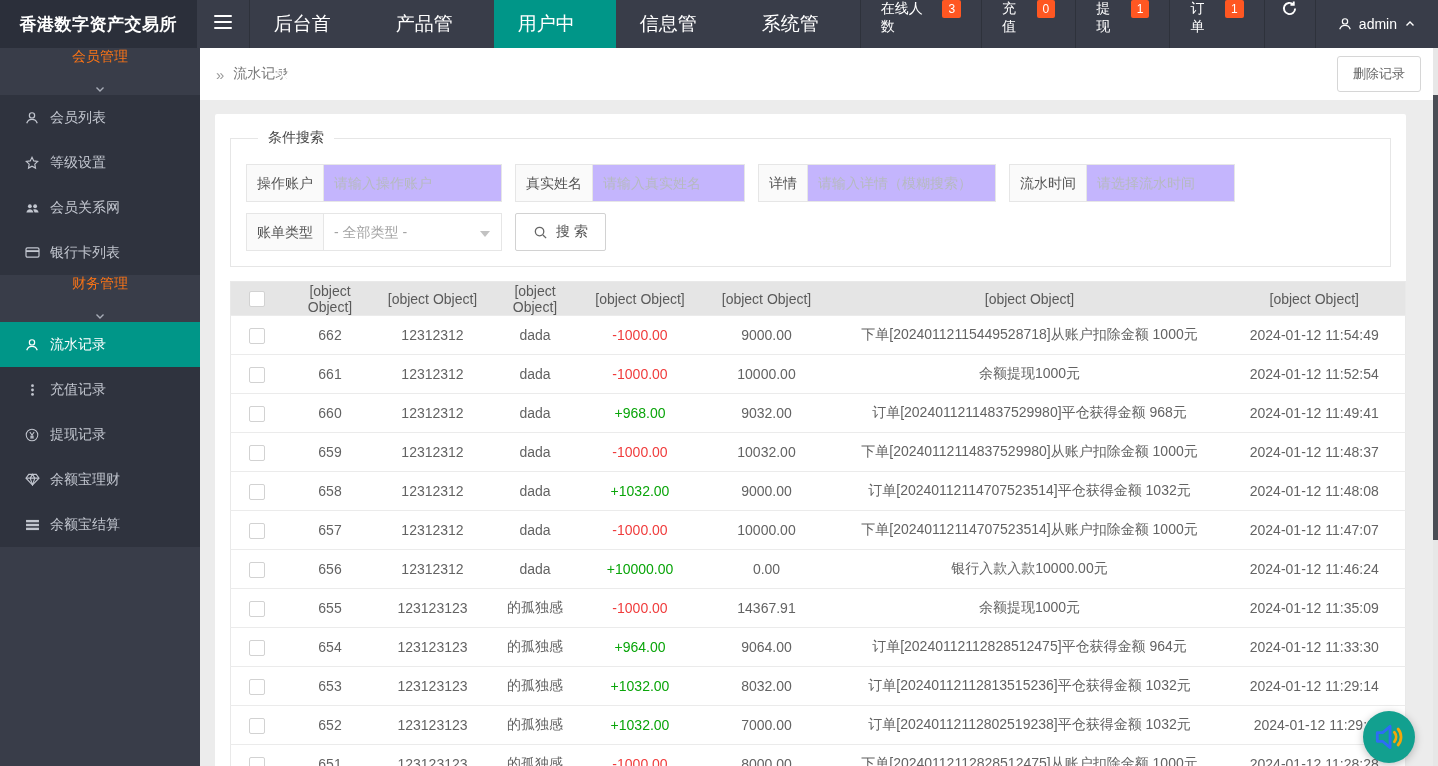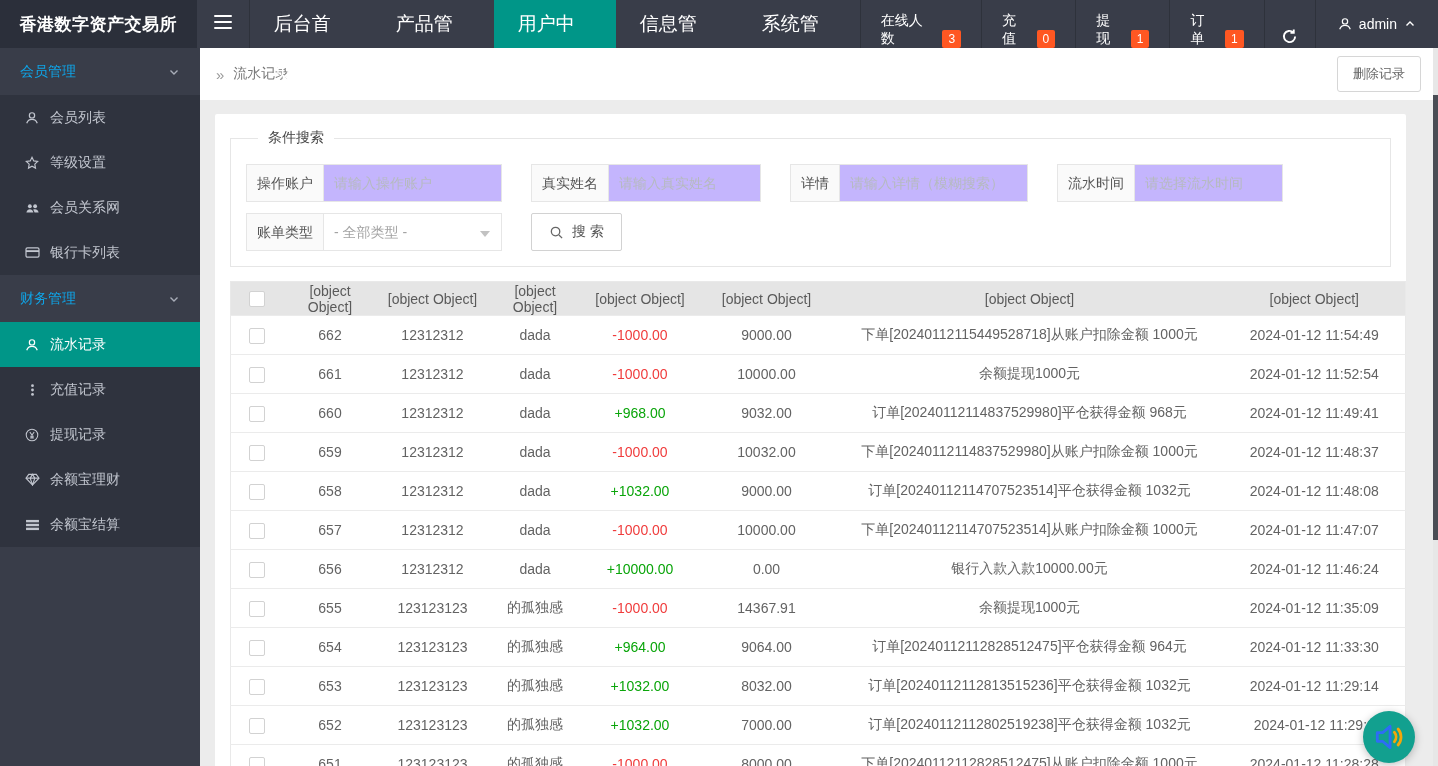--- a/index.html
+++ b/index.html
@@ -7,47 +7,47 @@
   body { position:relative; background:#ececec; font-family:"Liberation Sans","DejaVu Sans",sans-serif; }
 
   
   .topbar { position:absolute; top:0; left:0; width:1438px; height:48px; background:#393d49; display:flex; align-items:stretch; z-index:50; }
   .logo { width:200px; background:#2b2f3a; color:#fff; font-size:17px; font-weight:bold; display:flex; align-items:center; justify-content:center; letter-spacing:.5px; }
   .menu-toggle { width:54px; display:flex; align-items:center; justify-content:center; border-right:1px solid rgba(0,0,0,.18); cursor:pointer; }
   .topnav { display:flex; }
   .titem { padding:0 24px; line-height:48px; color:#fff; font-size:19px; cursor:pointer; }
   .titem.active { background:#009688; }
   .tspacer { flex:1; }
-  .stat { display:flex; align-items:flex-end; padding:0 20px; border-left:1px solid rgba(0,0,0,.18); color:#fff; font-size:14px; cursor:pointer; }
+  .stat { display:flex; align-items:flex-start; padding:0 20px; border-left:1px solid rgba(0,0,0,.18); color:#fff; font-size:14px; cursor:pointer; }
   .badge { margin-left:8px; background:#ff5722; color:#fff; font-size:12px; line-height:18px; padding:0 6px; border-radius:2px; }
   .refreshbox { width:52px; justify-content:center; padding:0; }
   .adminbox { display:flex; align-items:center; gap:7px; padding:1px 22px; border-left:1px solid rgba(0,0,0,.18); color:#fff; font-size:14px; cursor:pointer; }
 
   
   .sidebar { position:absolute; top:48px; left:0; width:200px; height:718px; background:#393d49; z-index:40; }
-  .sgroup-h { height:47px; display:flex; align-items:center; justify-content:space-between; padding:0 20px; color:#0ea5e9; font-size:14px; cursor:pointer; }
+  .sgroup-h { height:47px; display:flex; align-items:center; justify-content:space-between; padding:0 20px; color:#f97316; font-size:14px; cursor:pointer;flex-direction:column; }
   .sgroup-h .chev { color:#a8adb8; display:flex; }
   .sitems { background:#2f333e; }
   .sitem { height:45px; display:flex; align-items:center; gap:10px; padding-left:24px; color:#c2c6cf; font-size:14px; cursor:pointer; }
   .sitem.active { background:#009688; color:#fff; }
   .sitem .icon { width:16px; display:flex; justify-content:center; align-items:center; }
 
   
   .main { position:absolute; left:200px; top:48px; width:1238px; height:718px; }
   .crumbbar { height:52px; background:#fff; display:flex; align-items:center; justify-content:space-between; padding:0 17px 0 16px; }
   .crumb { display:flex; align-items:center; gap:9px; color:#767676; font-size:14px; }
   .crumb .arr { color:#9a9a9a; font-size:15px; }
   .btn-del { background:#fff; border:1px solid #d6d6d6; border-radius:3px; padding:8px 15px; font-size:13px; color:#666; cursor:pointer; }
   .content { height:666px; background:#ececec; padding:14px 32px 0 15px; }
   .card { background:#fff; border-radius:2px; min-height:700px; padding:15px; }
 
   
   fieldset.search { border:1px solid #e6e6e6; padding:6px 15px 15px; }
   fieldset.search legend { font-size:14px; color:#454545; padding:0 10px; margin-left:12px; }
-  .form-row { display:flex; gap:29px; margin-top:11px; }
+  .form-row { display:flex; gap:13px; margin-top:11px; }
   .ig { display:flex; }
   .ig-label { border:1px solid #e6e6e6; background:#fafafa; height:38px; line-height:36px; padding:0 10px; font-size:14px; color:#555; white-space:nowrap; }
   .ig input { border:1px solid #e6e6e6; border-left:none; height:38px; padding:0 10px; font-size:14px; color:#666; outline:none; background:#c4b5fd; }
   .ig input::placeholder { color:#b6bac0; }
   .form-row .ig:nth-of-type(1) input { width:178px; }
   .form-row .ig:nth-of-type(2) input { width:152px; }
   .form-row .ig:nth-of-type(3) input { width:188px; }
   .form-row .ig:nth-of-type(4) input { width:148px; }
   .ig-select { border:1px solid #e6e6e6; border-left:none; height:38px; line-height:36px; width:178px; padding:0 10px; font-size:14px; color:#a3a3a3; position:relative; cursor:pointer; background:#fff; }
   .caret { position:absolute; right:11px; top:17px; width:0; height:0; border:5px solid transparent; border-top:6px solid #c2c2c2; }

